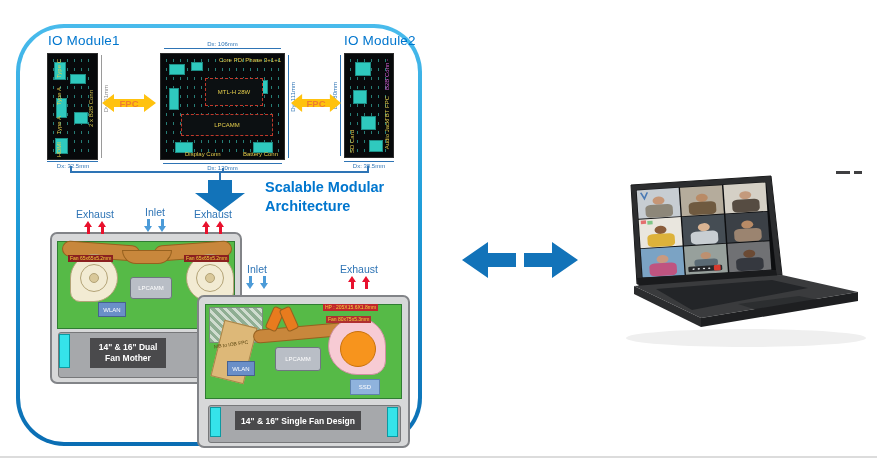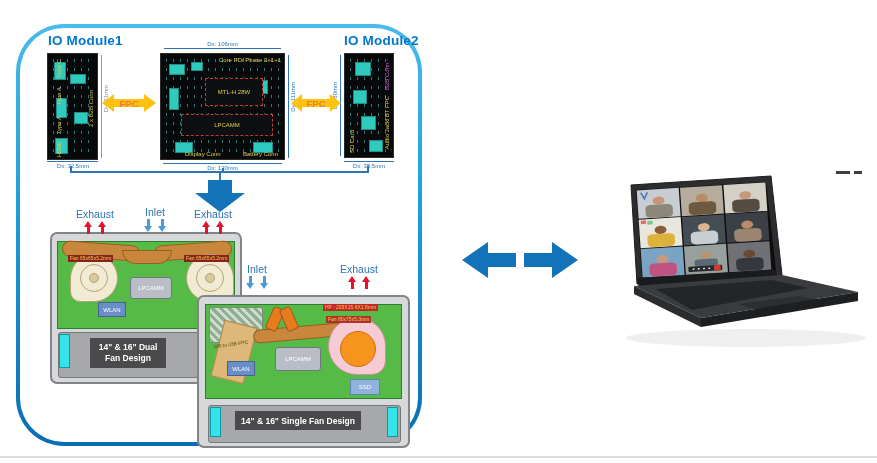--- a/index.html
+++ b/index.html
@@ -6,21 +6,21 @@
   #stage{position:relative;width:877px;height:463px;background:#fff;overflow:hidden;
          font-family:"Liberation Sans",sans-serif;}
   .abs{position:absolute;}
 
   
   .panel{left:16px;top:24px;width:406px;height:422px;border-radius:48px;
          background:linear-gradient(180deg,#49BBEC 0%,#1E9CD8 45%,#0A6DB3 100%);padding:4px;box-sizing:border-box;}
   .panel-inner{width:100%;height:100%;background:#fff;border-radius:44px;}
 
   
-  .btitle{color:#0076CE;font-weight:700;font-size:13.5px;letter-spacing:.2px;}
+  .btitle{color:#0076CE;font-weight:400;font-size:13.5px;letter-spacing:.2px;}
   .caption{color:#0076CE;font-weight:700;font-size:14.5px;line-height:19px;}
 
   
   .pcb{background:#07090b;border:1px solid #2c2c2c;box-sizing:border-box;}
   .pcbtex{position:absolute;inset:2px;
     background-image:radial-gradient(rgba(64,220,205,.55) .8px,transparent 1px),
                      radial-gradient(rgba(64,220,205,.30) .7px,transparent .9px);
     background-size:7px 9px,11px 6px;}
   .blk{position:absolute;background:#2FC9BE;border:.5px solid #1d8d85;}
   .ylab{position:absolute;color:#E5CE4C;font-size:6px;line-height:1;white-space:nowrap;}
@@ -164,20 +164,24 @@
 
   <div class="brk" style="left:70px;top:166px;width:2px;height:6px;"></div>
   <div class="brk" style="left:222px;top:168px;width:2px;height:4px;"></div>
   <div class="brk" style="left:367px;top:166px;width:2px;height:6px;"></div>
   <div class="brk" style="left:70px;top:171px;width:299px;height:2px;"></div>
   <div class="brk" style="left:219px;top:173px;width:2px;height:7px;"></div>
   <div class="abs" style="left:195px;top:180px;">
     <svg width="50" height="32" viewBox="0 0 50 32">
       <polygon points="13,0 37,0 37,13 50,13 25,32 0,13 13,13" fill="#1273B9"></polygon>
     </svg>
+  </div>
+  <div class="abs caption" style="left:265px;top:178px;">
+    <div>Scalable Modular</div>
+    <div>Architecture</div>
   </div>
 
   <div class="airflow" style="left:65px;top:208px;">
     <span class="af-text">Exhaust</span>
     <span class="af-arrows red">
         <span class="ar up"></span>
         <span class="ar up"></span>
       </span>
   </div>
   <div class="airflow" style="left:125px;top:206px;">
@@ -223,21 +227,21 @@
     <div class="fanring" style="left:146px;top:32px;width:26px;height:26px;"></div>
     <div class="fanring" style="left:155px;top:41px;width:8px;height:8px;background:#d9c89a;"></div>
     <div class="fanlab" style="left:134px;top:23px;">Fan 65x65x5.2mm</div>
     <div class="module" style="left:80px;top:45px;width:40px;height:20px;">LPCAMM</div>
     <div class="bluemod" style="left:48px;top:70px;width:26px;height:13px;">WLAN</div>
     <div class="battery" style="left:8px;top:100px;width:176px;height:44px;"></div>
     <div class="speaker" style="left:9px;top:102px;width:9px;height:32px;"></div>
     <div class="speaker" style="right:9px;top:102px;width:9px;height:32px;"></div>
     <div class="batlabel" style="left:40px;top:106px;width:76px;height:30px;font-size:8.5px;line-height:11px;">
       <span>14" &amp; 16" Dual</span>
-      <span>Fan Design</span>
+      <span>Fan Mother</span>
     </div>
   </div>
 
   <div class="abs" style="left:197px;top:295px;width:213px;height:153px;z-index:2;">
     <div class="chassis" style="inset:0;"></div>
     <div class="pcbgreen" style="left:8px;top:9px;width:197px;height:95px;"></div>
     <div class="hatch" style="left:12px;top:12px;width:52px;height:34px;"></div>
     <div class="fpcband" style="left:20px;top:28px;width:32px;height:56px;transform:rotate(14deg);">
       <span>MB to IOB FPC</span>
     </div>

